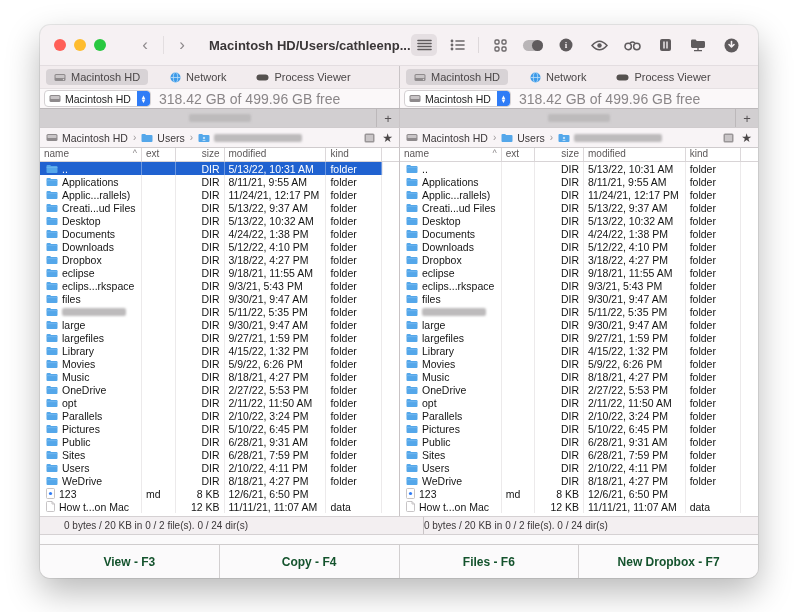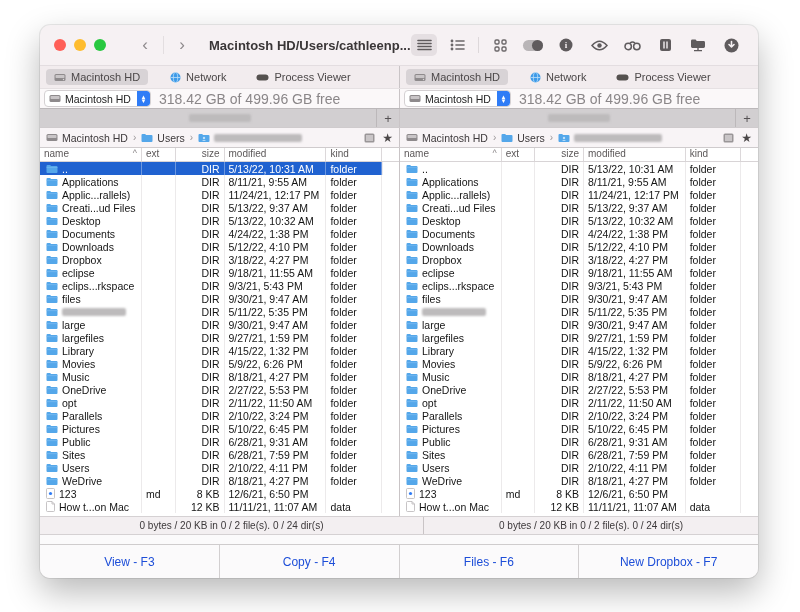--- a/index.html
+++ b/index.html
@@ -61,25 +61,25 @@
     border-right:1px solid #eceaeb;overflow:hidden;white-space:nowrap;}
   .frow .c.gutter{border-right:none;background:#fff;}
   .frow .name{gap:4px;padding-left:6px;}
   .frow .size{justify-content:flex-end;}
   .frow.selected{background:#2062d0;color:#ffffff;}
   .frow.selected .c{border-right-color:rgba(255,255,255,.35);}
   .frow.selected .c.gutter{background:#fff;border-left:1px solid #eceaeb;}
   .ficon{flex:0 0 auto;display:flex;}
   
   .statusbar{height:17px;background:#f3eff1;border-top:1px solid #d5d1d3;border-bottom:1px solid #d5d1d3;flex:0 0 auto;}
-  .statusbar .half{justify-content:center;font-size:10px;color:#3c383a;margin-left:24px;}
+  .statusbar .half{font-size:10px;color:#3c383a;margin-left:24px;}
   .gap-row{height:9px;background:#fbfafb;flex:0 0 auto;}
   .footer{height:33px;flex:0 0 auto;background:#fbfafb;border-top:1px solid #cfcccd;display:flex;}
-  .fbtn{flex:1;display:flex;align-items:center;justify-content:center;font-size:12px;color:#1d4ed8;
-    border-right:1px solid #d2cfd0;}
+  .fbtn{flex:1;display:flex;align-items:center;justify-content:center;font-size:12px;color:#14532d;
+    border-right:1px solid #d2cfd0;font-weight:bold;}
   .fbtn:last-child{border-right:none;}
 </style>
 </head>
 <body>
 
 <div class="window">
 
   <div class="titlebar">
     <div class="lights">
       <div class="light l-red"></div>

